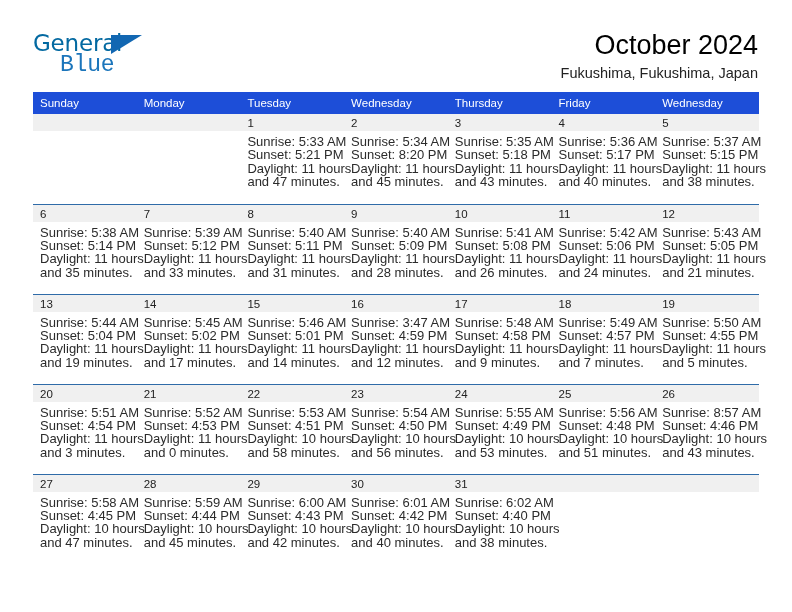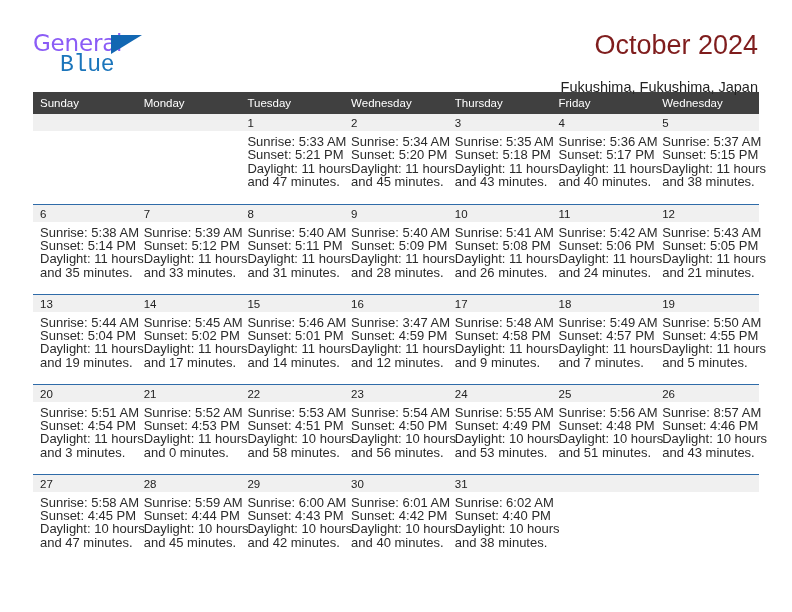--- a/index.html
+++ b/index.html
@@ -30,62 +30,62 @@
     width: 115px;
     height: 52px;
     line-height: 1;
     user-select: none;
   }
   .logo-general {
     position: absolute;
     left: 0; top: 4px;
     font-size: 23px;
     letter-spacing: -0.2px;
-    color: #8b5cf6;
+    color: #0369a1;
     font-family: "DejaVu Sans", sans-serif;
   }
   .logo-tri {
     position: absolute;
     left: 78px; top: 7px;
     width: 0; height: 0;
     border-left: 31px solid #1267b2;
     border-bottom: 19px solid transparent;
   }
   .logo-blue {
     position: absolute;
     left: 27px; top: 26px;
     font-size: 23px;
     letter-spacing: -0.2px;
     color: #1b75bb;
     font-family: Liberation Mono, monospace;
   }
   .titles { text-align: right; padding-top: 2px; }
   .cal-title {
     font-size: 27px;
-    color: #7f1d1d;
+    color: #000000;
     font-weight: 400;
     line-height: 1.15;
     white-space: nowrap;
   }
   .cal-subtitle {
-    margin-top: 18px;
+    margin-top: 4px;
     font-size: 14.5px;
     color: #222222;
     white-space: nowrap;
   }
 
   
   .calendar {
     margin: 16px 33px 0 33px;
     width: 726px;
     border-collapse: collapse;
     table-layout: fixed;
   }
   .calendar th {
-    background: #404040;
+    background: #1d4ed8;
     color: #ffffff;
     font-size: 11.5px;
     font-weight: normal;
     text-align: left;
     padding: 5px 0 5px 7px;
     height: 21px;
     border: none;
   }
   .calendar td {
     vertical-align: top;
@@ -176,21 +176,21 @@
                 <div>Daylight: 11 hours</div>
                 <div class="daylight-line2">and 47 minutes.</div>
               </div>
             </div>
           </td>
           <td>
             <div class="cell-inner">
               <div class="daynum-band">2</div>
               <div class="cell-body">
                 <div>Sunrise: 5:34 AM</div>
-                <div>Sunset: 5:20 PM</div>
+                <div>Sunset: 8:20 PM</div>
                 <div>Daylight: 11 hours</div>
                 <div class="daylight-line2">and 45 minutes.</div>
               </div>
             </div>
           </td>
           <td>
             <div class="cell-inner">
               <div class="daynum-band">3</div>
               <div class="cell-body">
                 <div>Sunrise: 5:35 AM</div>

